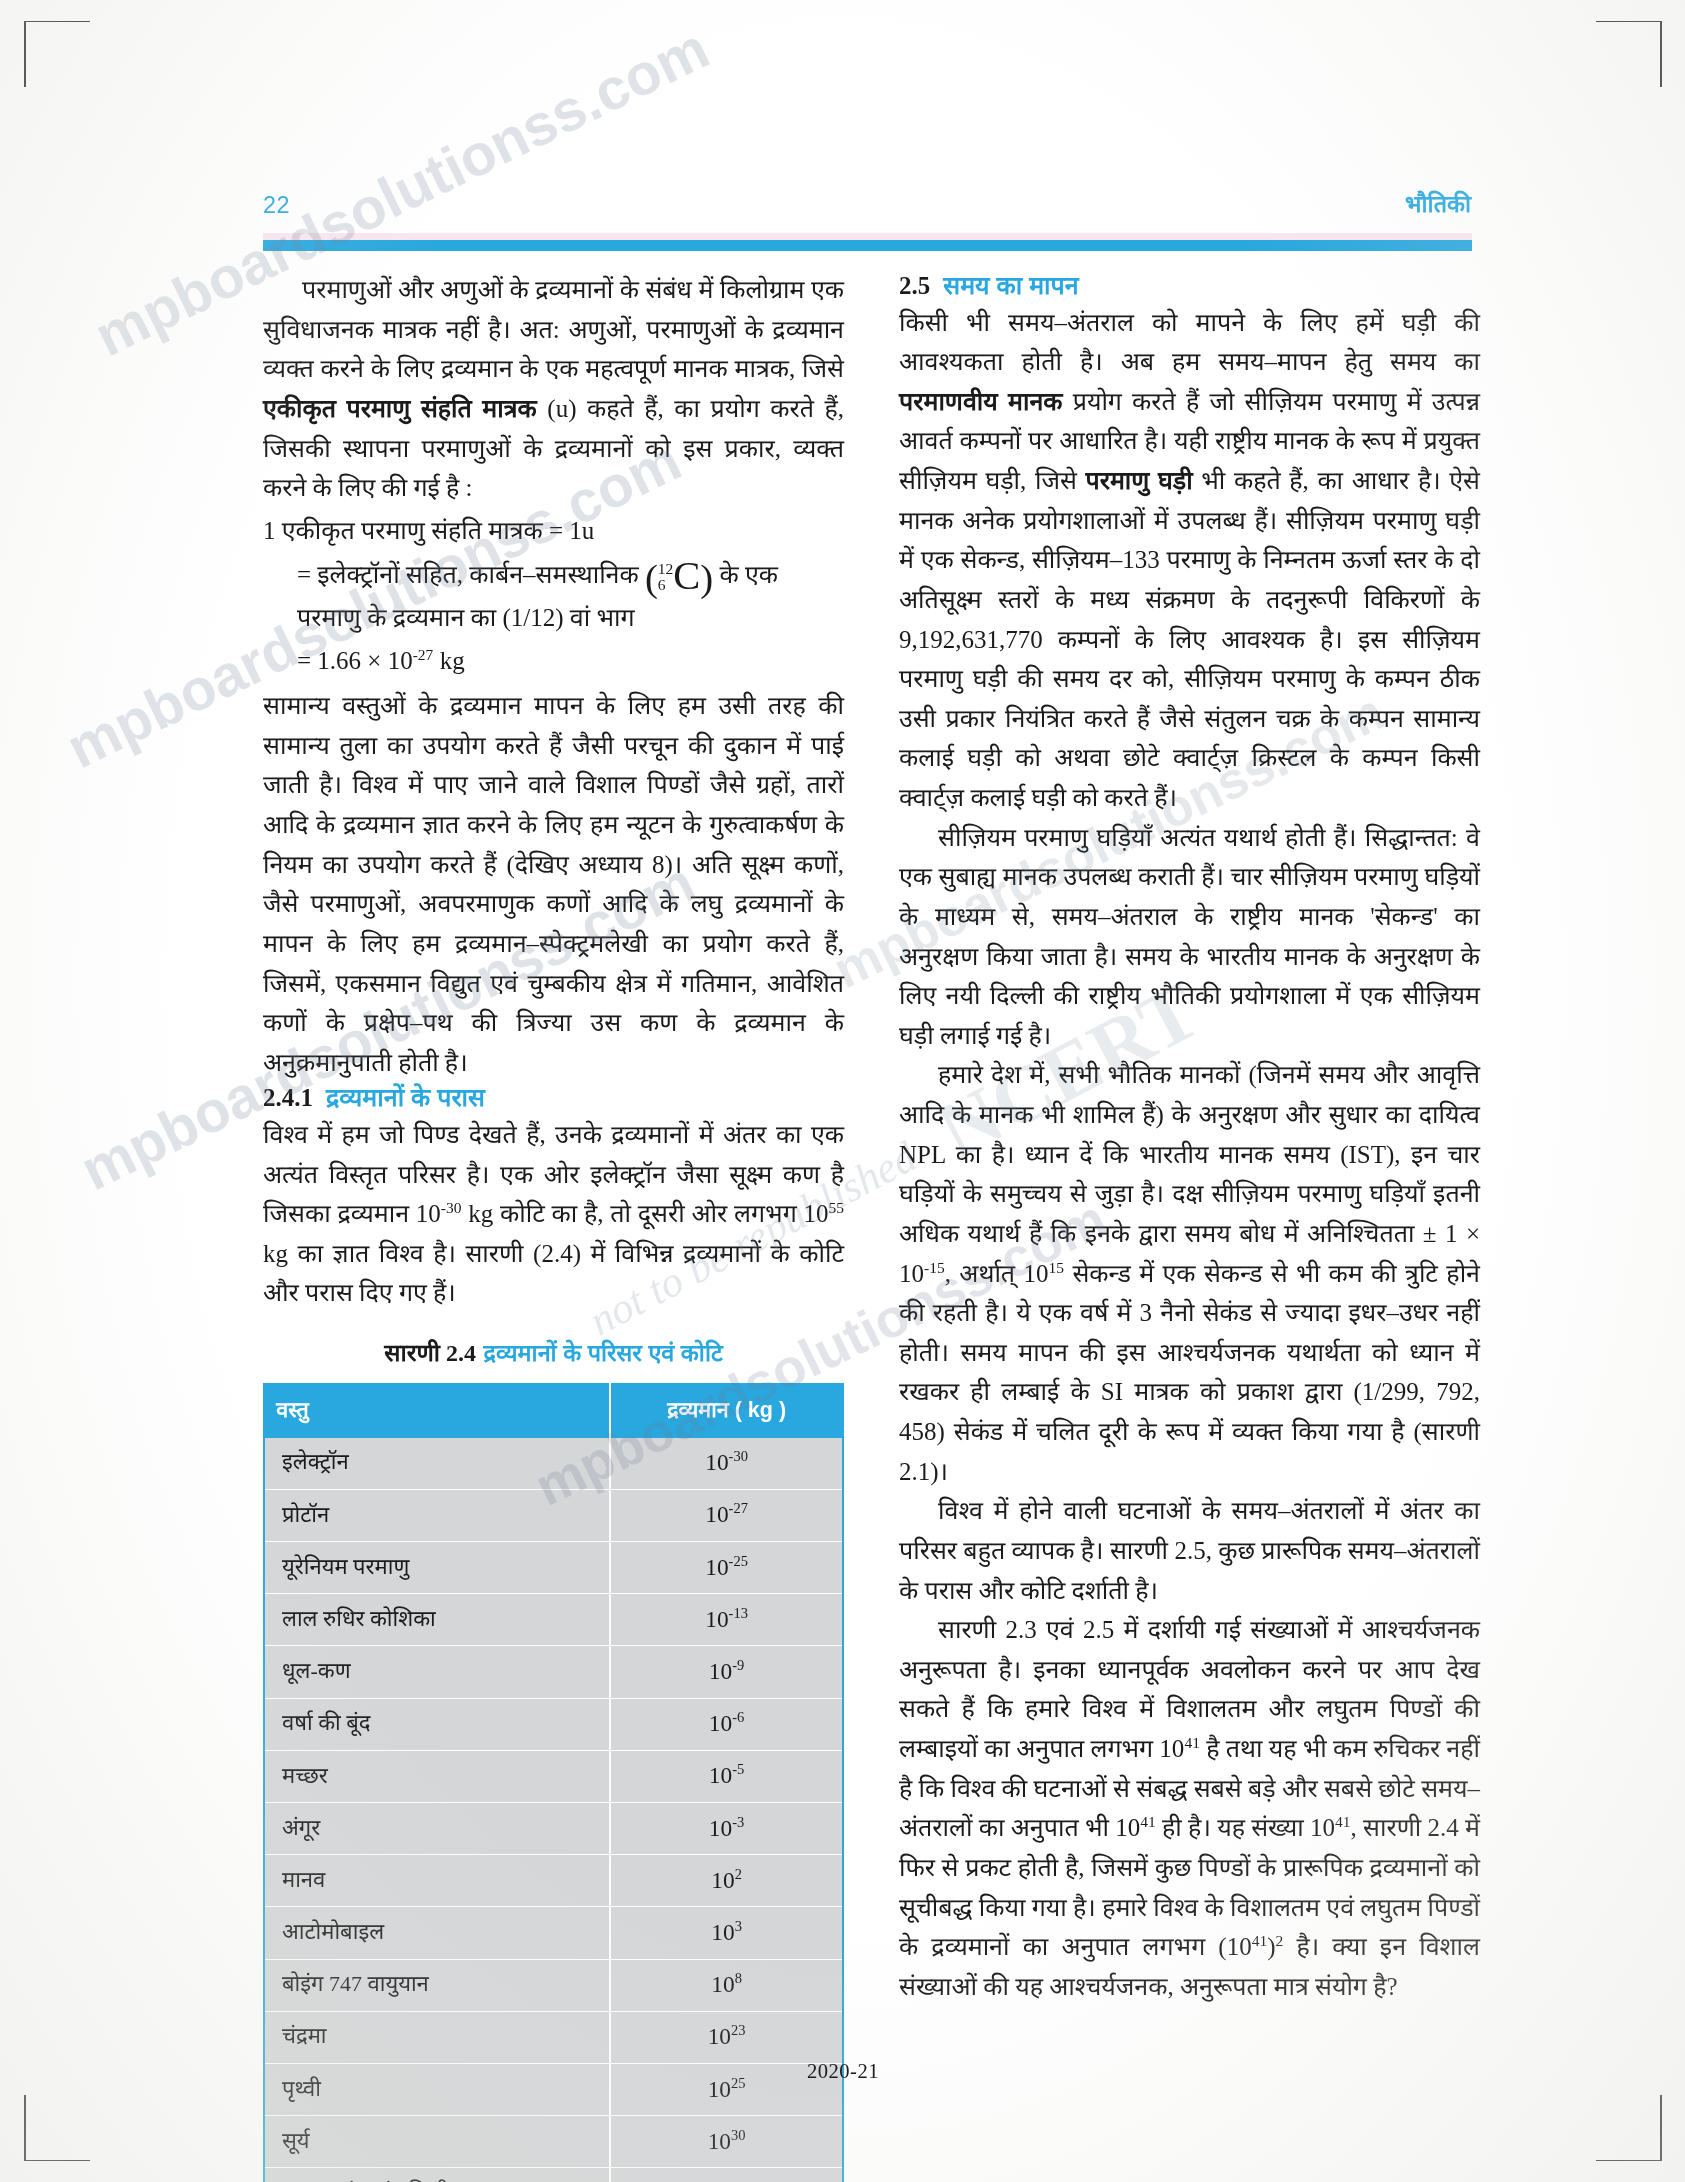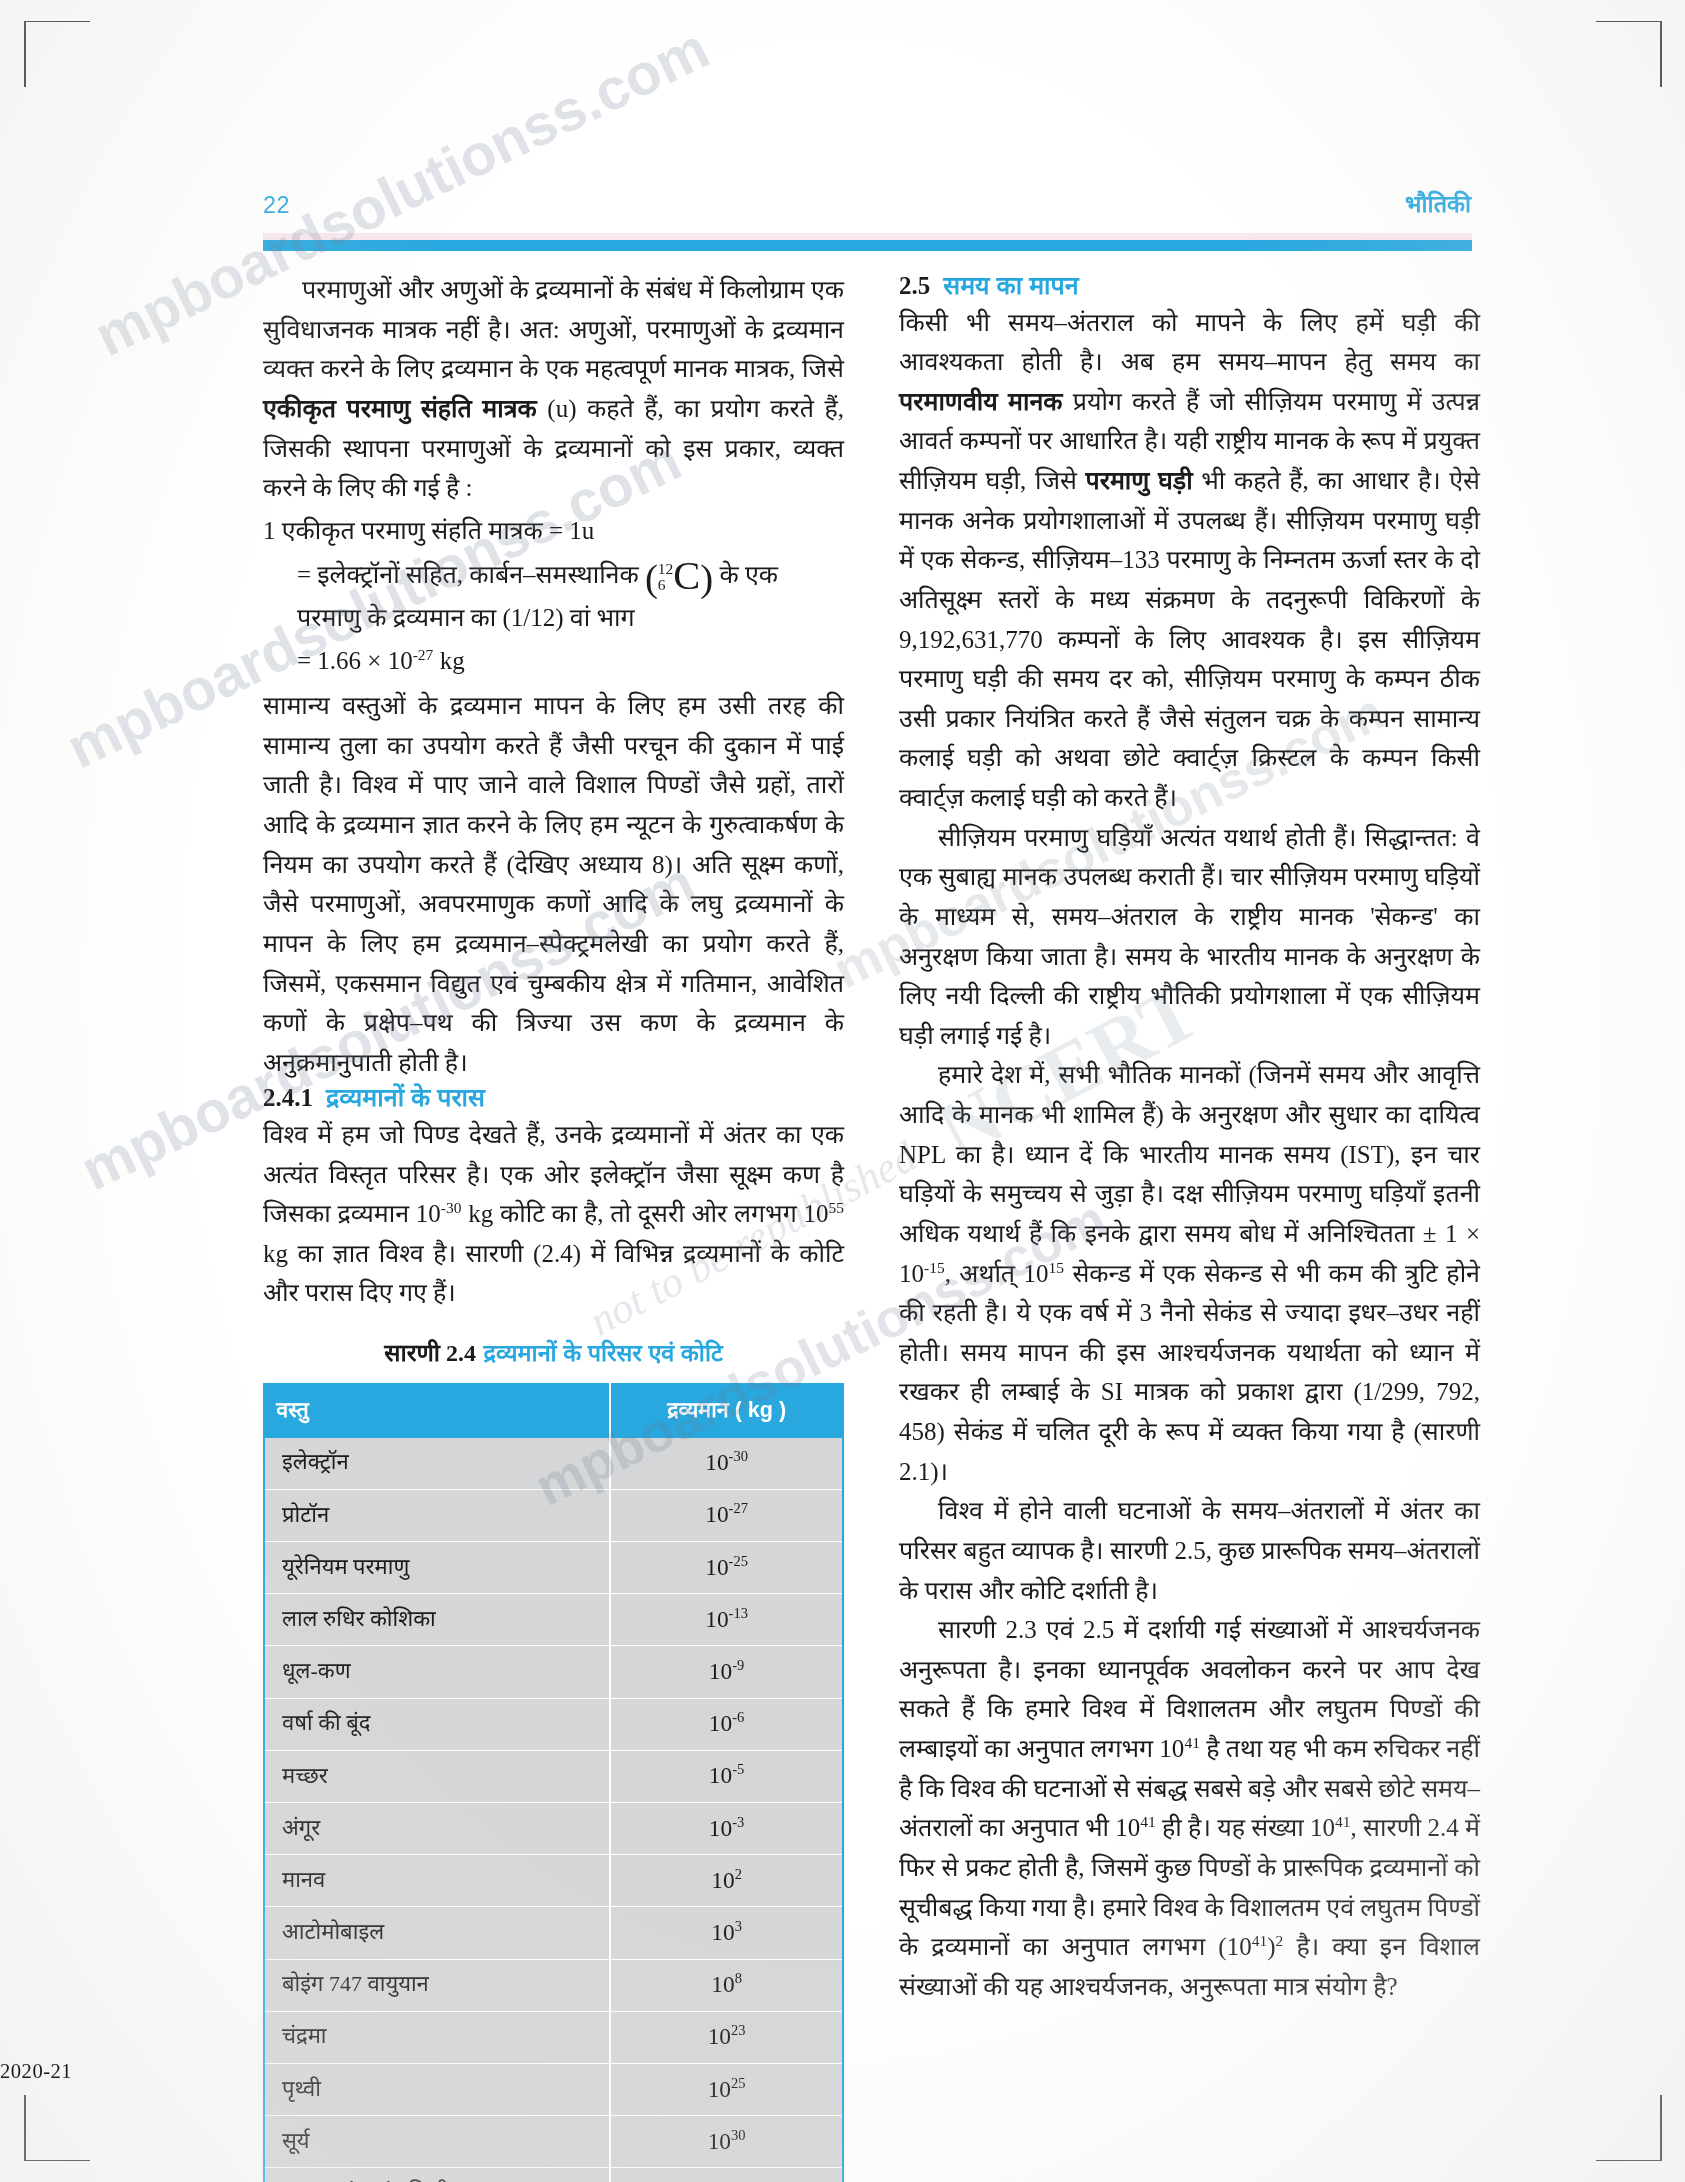--- a/index.html
+++ b/index.html
@@ -208,21 +208,21 @@
     font-size: 23.4px;
   }
   table.mass-table tr:first-child td { border-top: none; }
 
   
   .footer {
     position: absolute;
     left: 0;
     right: 0;
     top: 2060px;
-    text-align: left;
+    text-align: center;
     font-family: "Liberation Serif", serif;
     font-size: 20.6px;
     color: #1b1b1b;
     letter-spacing: 0.5px;
   }
 
   
   .wm {
     position: absolute;
     font-family: "Liberation Sans", sans-serif;

